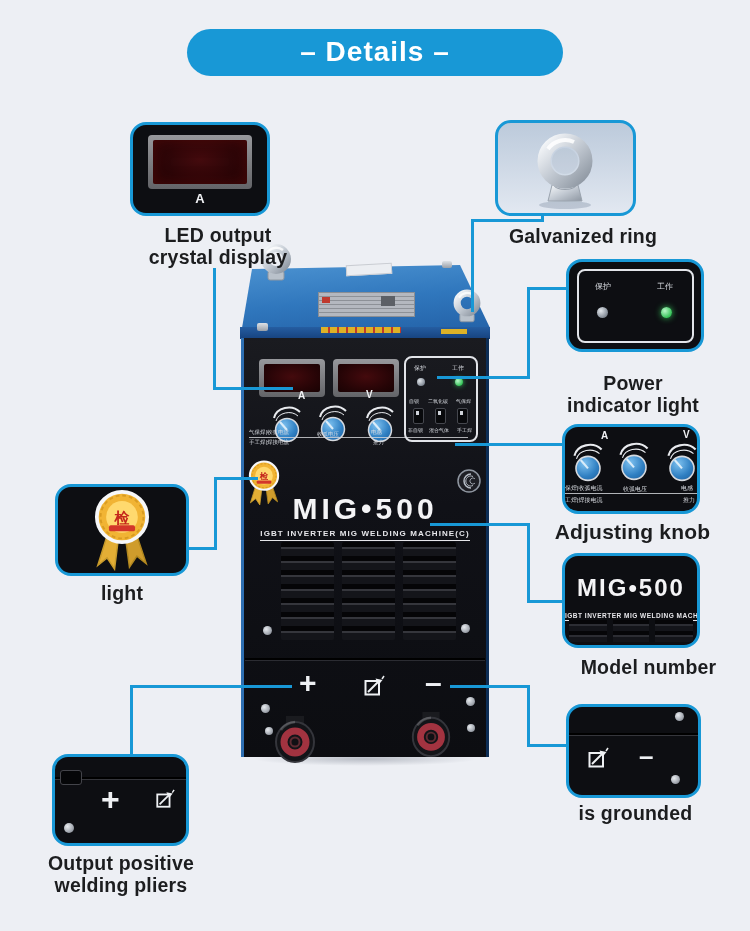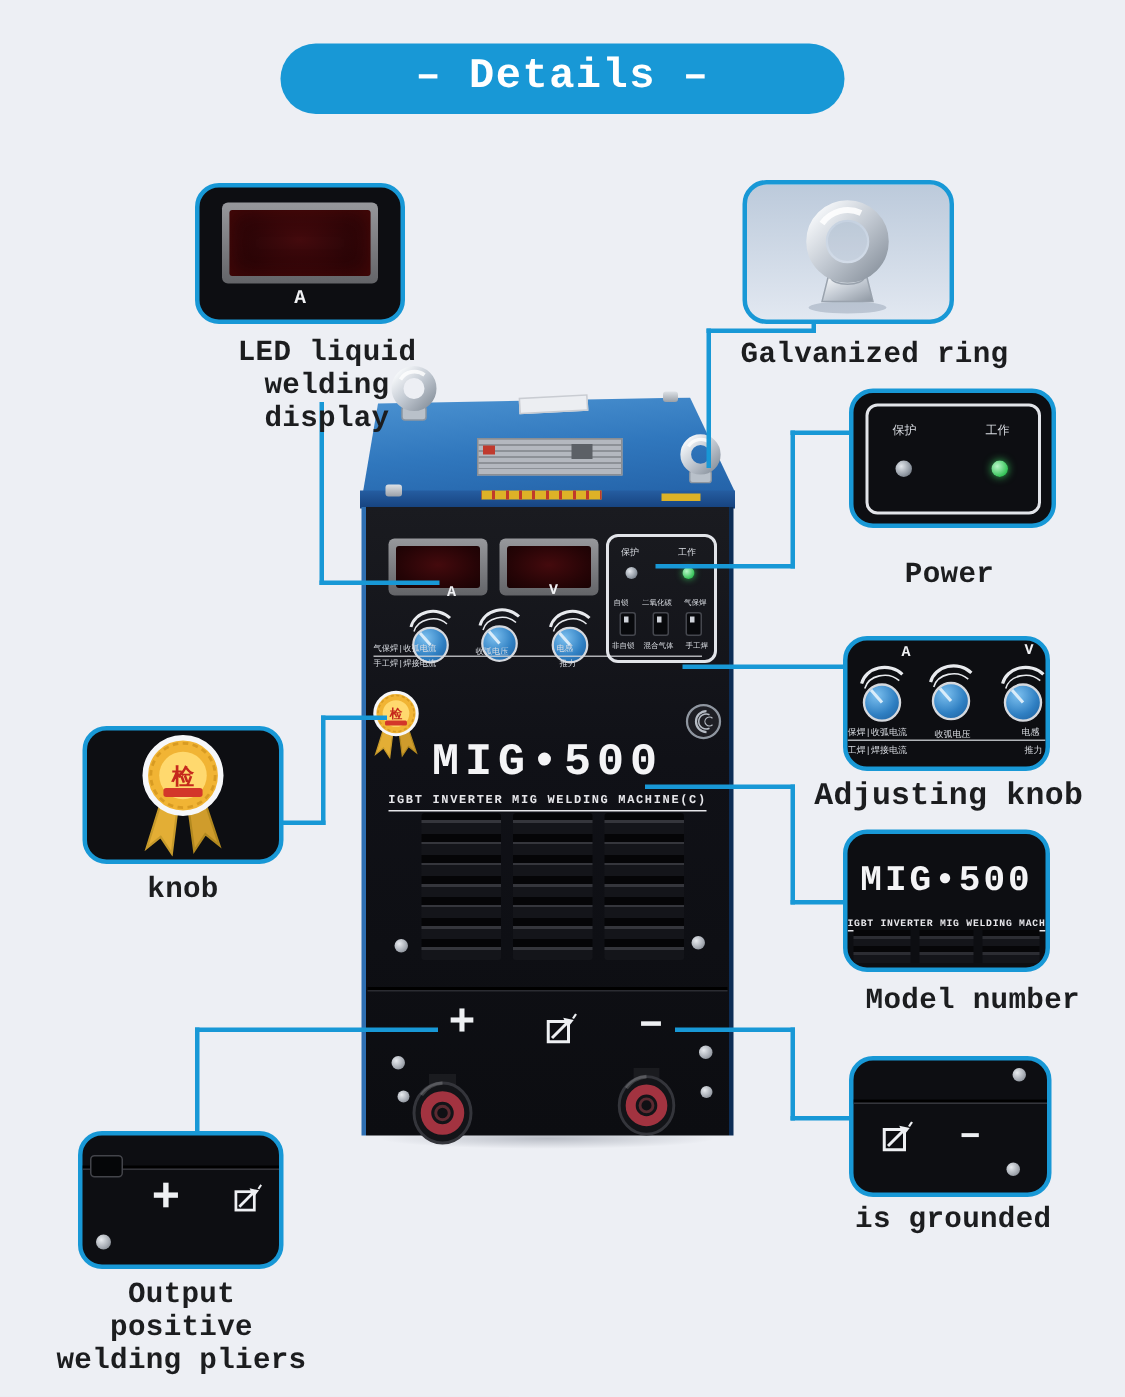--- a/index.html
+++ b/index.html
@@ -1,17 +1,17 @@
 <!DOCTYPE html>
 <html><head>
 <meta charset="utf-8">
 <style>
   html,body{margin:0;padding:0;}
   body{font-family:"Liberation Sans",sans-serif;background:#e9ecf2;}
-  .page{position:relative;width:750px;height:931px;background:#edeff4;overflow:hidden;font-family:Liberation Mono, monospace;}
+  .page{position:relative;width:750px;height:931px;background:#edeff4;overflow:hidden;}
   .x{position:absolute;}
   .pill{position:absolute;left:187px;top:29px;width:376px;height:47px;border-radius:24px;
         background:#1898d6;color:#ffffff;font-weight:700;font-size:28px;text-align:center;
         line-height:46px;letter-spacing:1px;z-index:8;}
   .ld{position:absolute;background:#1898d6;z-index:6;}
   .co-box{position:absolute;background:#0d0e12;border:3px solid #1898d6;border-radius:16px;
           box-sizing:border-box;overflow:hidden;z-index:7;}
   .co-label{position:absolute;font-weight:700;color:#1c1d1f;text-align:center;font-size:19.5px;
             line-height:1.14;z-index:7;letter-spacing:.2px;}
   .co-label span{display:block;}
@@ -230,22 +230,22 @@
     <path d="M10,16 A19,20 0 0 1 24,8" fill="none" stroke="rgba(255,255,255,.18)" stroke-width="2.5"></path>
   </svg>
 
   <div class="co-box" style="left:130px;top:122px;width:140px;height:94px;">
     <div class="disp" style="left:15px;top:10px;width:104px;height:54px;">
       <div class="scrn" style="box-shadow:inset 0 0 16px rgba(140,15,15,.45);"></div>
     </div>
     <div class="x" style="left:0;top:66px;width:134px;text-align:center;color:#f0f1f4;font-weight:700;font-size:13px;">A</div>
   </div>
   <div class="co-label" style="left:138px;top:224px;width:160px;">
-    <span>LED liquid</span>
-      <span>welding display</span>
+    <span>LED output</span>
+      <span>crystal display</span>
   </div>
 
   <div class="co-box" style="left:495px;top:120px;width:141px;height:96px;background:linear-gradient(180deg,#bccadb,#e2e8f1);">
     <svg width="135" height="90" viewBox="0 0 135 90">
       <ellipse cx="67" cy="82" rx="26" ry="4" fill="rgba(60,80,110,.22)"></ellipse>
       <path d="M54,62 L80,62 L84,78 L50,78 Z" fill="url(#sg)" stroke="#9aa3ae" stroke-width="1"></path>
       <ellipse cx="67" cy="62" rx="11" ry="4.5" fill="#cdd4dc" stroke="#98a1ac" stroke-width="1"></ellipse>
       <circle cx="67" cy="38" r="21" fill="none" stroke="url(#sg)" stroke-width="13"></circle>
       <circle cx="67" cy="38" r="13" fill="rgba(120,140,160,.12)"></circle>
       <path d="M50,26 A21,21 0 0 1 76,19" fill="none" stroke="#ffffff" stroke-width="4" opacity=".85"></path>
@@ -258,20 +258,21 @@
   <div class="co-box" style="left:566px;top:259px;width:138px;height:93px;">
     <div class="x" style="left:8px;top:7px;width:113px;height:70px;border:2px solid #e2e4e9;border-radius:8px;">
       <span class="cn" style="left:16px;top:10px;font-size:8px;">保护</span>
       <span class="cn" style="left:78px;top:10px;font-size:8px;">工作</span>
       <div class="x" style="left:18px;top:36px;width:11px;height:11px;border-radius:50%;background:radial-gradient(circle at 35% 35%,#e3e7ec,#9098a2 60%,#565c66);"></div>
       <div class="x" style="left:82px;top:36px;width:11px;height:11px;border-radius:50%;background:radial-gradient(circle at 35% 35%,#b8f7c8,#34c257 70%,#157a31);box-shadow:0 0 6px rgba(60,220,100,.85);"></div>
     </div>
   </div>
   <div class="co-label" style="left:548px;top:372px;width:170px;">
     <span>Power</span>
+      <span>indicator light</span>
   </div>
 
   <div class="co-box" style="left:562px;top:424px;width:138px;height:90px;">
     <span class="cn" style="left:36px;top:3px;font-weight:700;font-size:10px;color:#f0f1f4;">A</span>
     <span class="cn" style="left:118px;top:2px;font-weight:700;font-size:10px;color:#f0f1f4;">V</span>
     <svg class="x" style="left:4px;top:10px;" width="38" height="46" viewBox="0 0 36 44">
       <path d="M5,18 A15,13 0 0 1 31,12" fill="none" stroke="#e8eaee" stroke-width="2"></path>
       <path d="M7,21 A13,11 0 0 1 29,16" fill="none" stroke="#e8eaee" stroke-width="1"></path>
       <circle cx="18" cy="30" r="11.5" fill="url(#kg)" stroke="#d6d9de" stroke-width="1.5"></circle>
       <line x1="18" y1="30" x2="11" y2="22" stroke="#d9ecf9" stroke-width="2"></line>
@@ -335,21 +336,21 @@
       <polygon points="9,25 15,27 13,43 9,37 4,41" fill="#e3ae35" stroke="#c79a2b" stroke-width=".8"></polygon>
       <polygon points="19,27 25,25 30,40 25,36 21,42" fill="#cf9c2c" stroke="#b2881f" stroke-width=".8"></polygon>
       <circle cx="17" cy="15" r="13.5" fill="#f1b434" stroke="#f6f7f9" stroke-width="2"></circle>
       <circle cx="17" cy="15" r="11.5" fill="none" stroke="#d89b22" stroke-width="1" stroke-dasharray="2,1.6"></circle>
       <circle cx="17" cy="15" r="8.5" fill="#ffd96e"></circle>
       <text x="17" y="18" font-size="8" fill="#c5281c" text-anchor="middle" font-weight="bold">检</text>
       <rect x="10" y="19.5" width="14" height="3.2" rx="1" fill="#d3362a"></rect>
     </svg>
   </div>
   <div class="co-label" style="left:52px;top:582px;width:140px;">
-      <span>knob</span>
+      <span>light</span>
   </div>
 
   <div class="co-box" style="left:52px;top:754px;width:137px;height:92px;">
     <div class="x" style="left:0;top:20px;width:131px;height:2px;background:#000;"></div>
     <div class="x" style="left:0;top:22px;width:131px;height:1px;background:#34353b;"></div>
     <div class="x" style="left:5px;top:13px;width:20px;height:13px;background:#050608;border:1px solid #43444a;border-radius:3px;"></div>
     <div class="sign" style="left:46px;top:27px;font-size:32px;">+</div>
     <svg class="x" style="left:100px;top:32px;" width="20" height="20" viewBox="0 0 22 22">
       <rect x="2.5" y="6" width="13.5" height="13.5" fill="none" stroke="#eef0f3" stroke-width="2"></rect>
       <line x1="5" y1="17" x2="15" y2="7" stroke="#eef0f3" stroke-width="2"></line>

